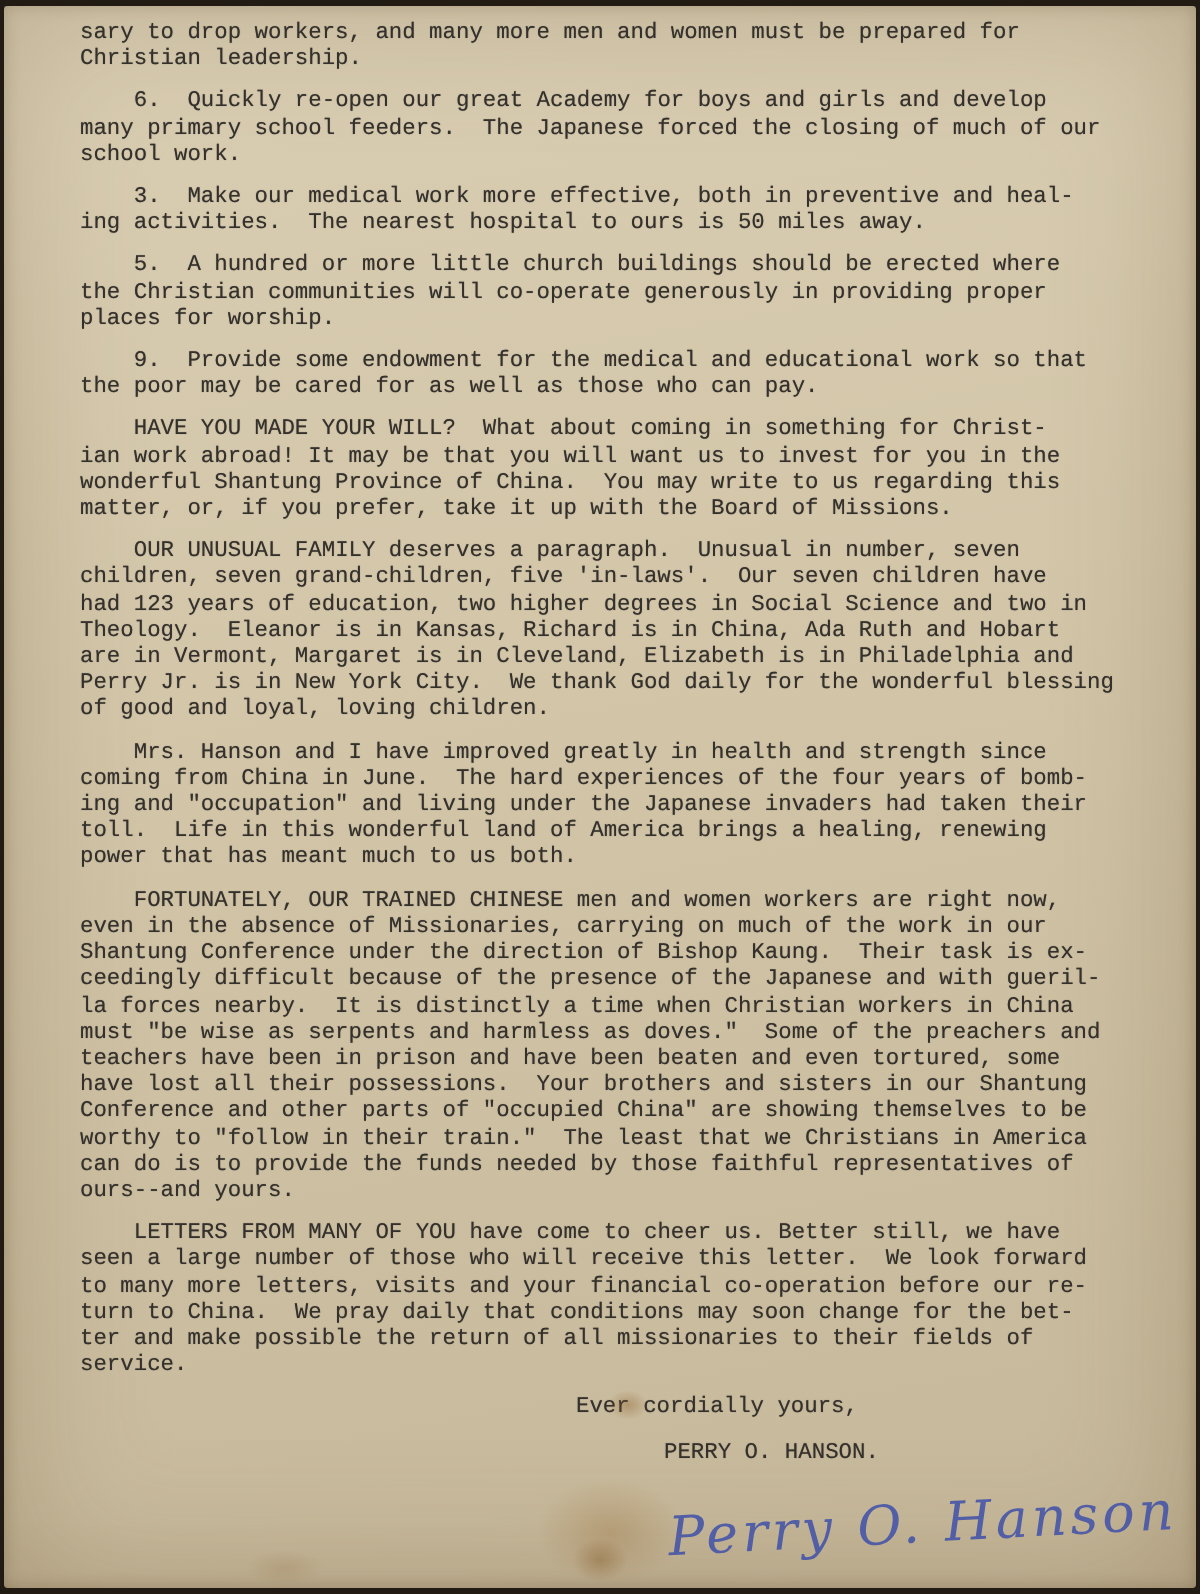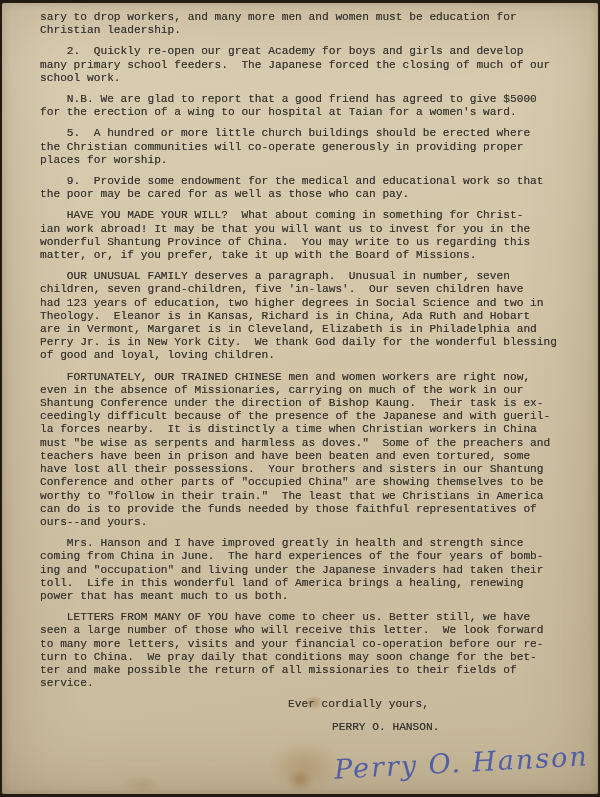--- a/index.html
+++ b/index.html
@@ -79,60 +79,60 @@
   .stain-4 {
     left: 120px; top: 772px; width: 40px; height: 18px;
     background: radial-gradient(ellipse, rgba(135, 95, 45, 0.18), rgba(135, 95, 45, 0) 70%);
   }
 </style>
 </head>
 <body>
 
 <div class="paper">
   <div class="content">
-    <p class="para">sary to drop workers, and many more men and women must be education for
+    <p class="para">sary to drop workers, and many more men and women must be prepared for
 Christian leadership.</p>
-    <p class="para">    2.  Quickly re-open our great Academy for boys and girls and develop
+    <p class="para">    6.  Quickly re-open our great Academy for boys and girls and develop
 many primary school feeders.  The Japanese forced the closing of much of our
 school work.</p>
-    <p class="para">    N.B. We are glad to report that a good friend has agreed to give $5000
-for the erection of a wing to our hospital at Taian for a women's ward.</p>
+    <p class="para">    3.  Make our medical work more effective, both in preventive and heal-
+ing activities.  The nearest hospital to ours is 50 miles away.</p>
     <p class="para">    5.  A hundred or more little church buildings should be erected where
 the Christian communities will co-operate generously in providing proper
 places for worship.</p>
     <p class="para">    9.  Provide some endowment for the medical and educational work so that
 the poor may be cared for as well as those who can pay.</p>
     <p class="para">    HAVE YOU MADE YOUR WILL?  What about coming in something for Christ-
 ian work abroad! It may be that you will want us to invest for you in the
 wonderful Shantung Province of China.  You may write to us regarding this
 matter, or, if you prefer, take it up with the Board of Missions.</p>
     <p class="para">    OUR UNUSUAL FAMILY deserves a paragraph.  Unusual in number, seven
 children, seven grand-children, five 'in-laws'.  Our seven children have
 had 123 years of education, two higher degrees in Social Science and two in
 Theology.  Eleanor is in Kansas, Richard is in China, Ada Ruth and Hobart
 are in Vermont, Margaret is in Cleveland, Elizabeth is in Philadelphia and
 Perry Jr. is in New York City.  We thank God daily for the wonderful blessing
 of good and loyal, loving children.</p>
+    <p class="para">    Mrs. Hanson and I have improved greatly in health and strength since
+coming from China in June.  The hard experiences of the four years of bomb-
+ing and "occupation" and living under the Japanese invaders had taken their
+toll.  Life in this wonderful land of America brings a healing, renewing
+power that has meant much to us both.</p>
     <p class="para">    FORTUNATELY, OUR TRAINED CHINESE men and women workers are right now,
 even in the absence of Missionaries, carrying on much of the work in our
 Shantung Conference under the direction of Bishop Kaung.  Their task is ex-
 ceedingly difficult because of the presence of the Japanese and with gueril-
 la forces nearby.  It is distinctly a time when Christian workers in China
 must "be wise as serpents and harmless as doves."  Some of the preachers and
 teachers have been in prison and have been beaten and even tortured, some
 have lost all their possessions.  Your brothers and sisters in our Shantung
 Conference and other parts of "occupied China" are showing themselves to be
 worthy to "follow in their train."  The least that we Christians in America
 can do is to provide the funds needed by those faithful representatives of
 ours--and yours.</p>
-    <p class="para">    Mrs. Hanson and I have improved greatly in health and strength since
-coming from China in June.  The hard experiences of the four years of bomb-
-ing and "occupation" and living under the Japanese invaders had taken their
-toll.  Life in this wonderful land of America brings a healing, renewing
-power that has meant much to us both.</p>
     <p class="para">    LETTERS FROM MANY OF YOU have come to cheer us. Better still, we have
 seen a large number of those who will receive this letter.  We look forward
 to many more letters, visits and your financial co-operation before our re-
 turn to China.  We pray daily that conditions may soon change for the bet-
 ter and make possible the return of all missionaries to their fields of
 service.</p>
     <div class="closing-line">Ever cordially yours,</div>
     <div class="typed-name">PERRY O. HANSON.</div>
   </div>
   <div class="signature">Perry O. Hanson</div>

